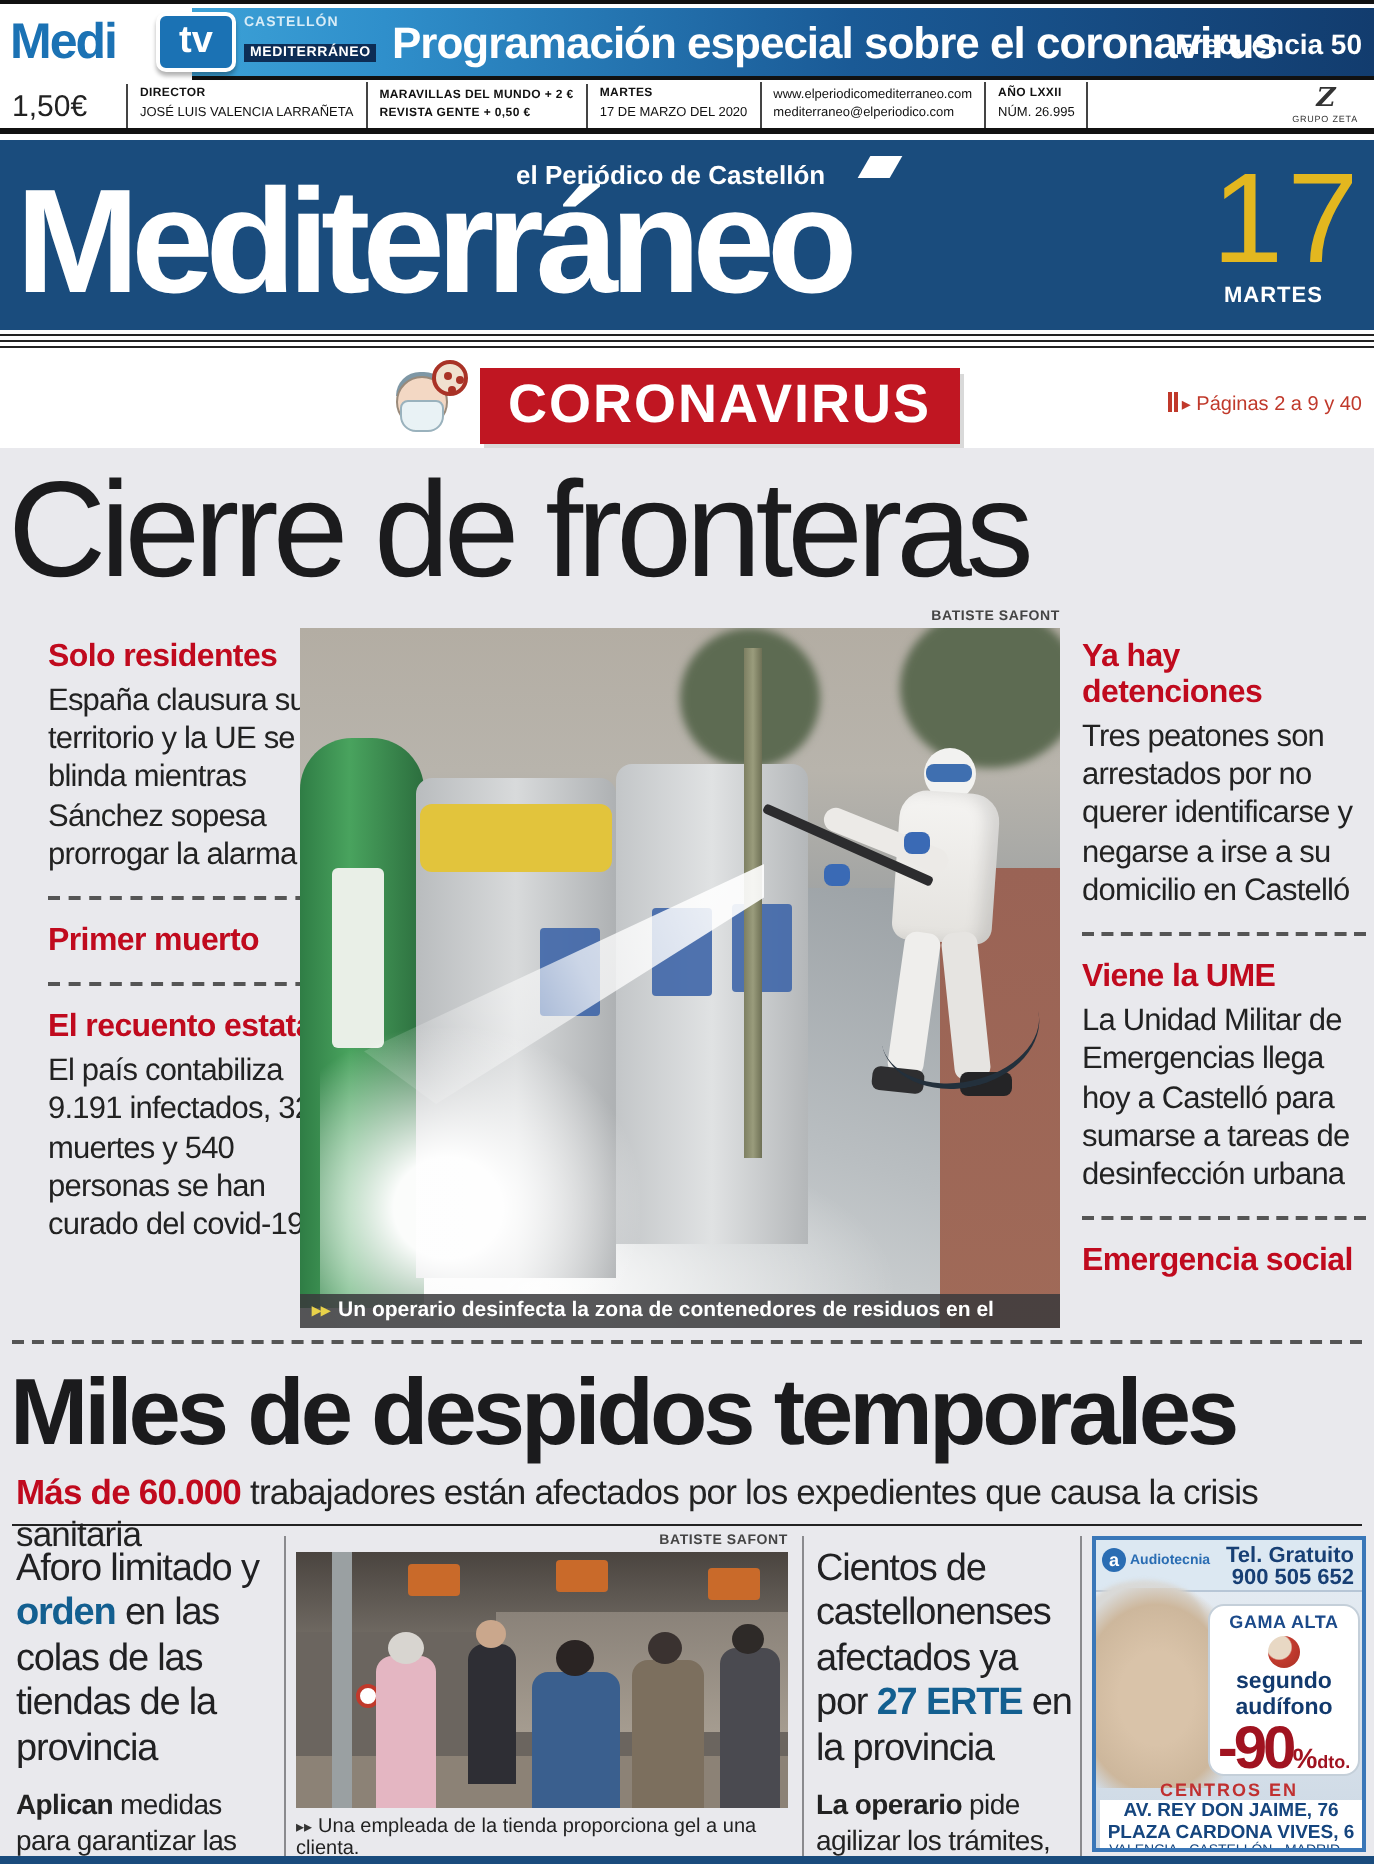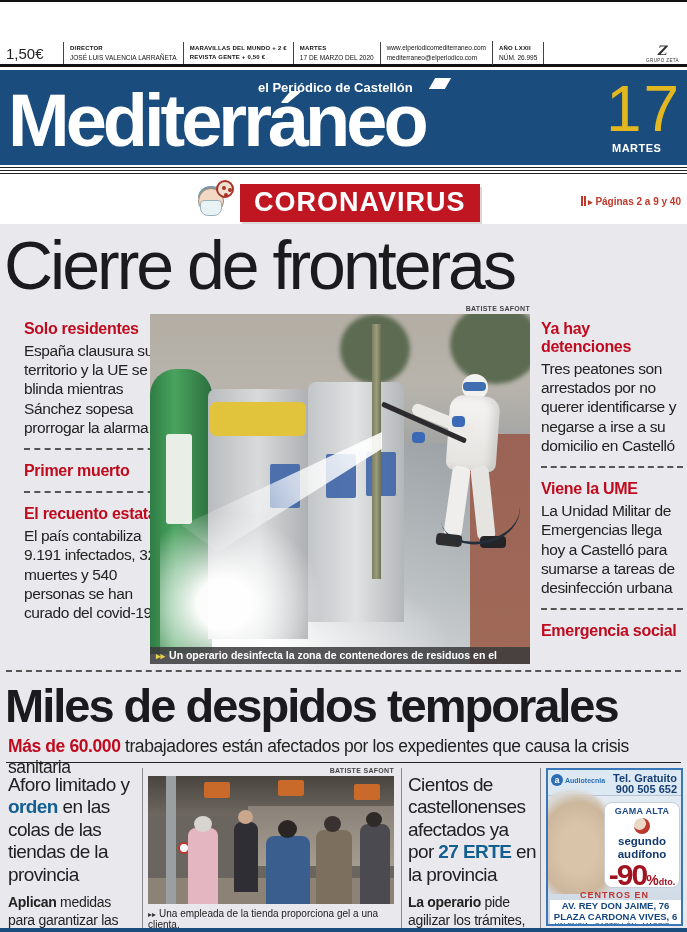--- a/index.html
+++ b/index.html
@@ -17,21 +17,21 @@
   .medi-word { position:absolute; left:5px; top:3px; font-size:25px; font-weight:bold; color:#1b72b4; letter-spacing:-1px; }
   .tv-box { position:absolute; left:78px; top:2px; width:40px; height:30px; background:#1b72b4; border:2px solid #fff; border-radius:5px;
     color:#fff; font-weight:bold; font-size:19px; text-align:center; line-height:26px; box-shadow:0 2px 2px rgba(0,0,0,.3); }
   .tv-sub { position:absolute; left:122px; top:4px; width:62px; }
   .tv-sub-cast { font-size:7px; font-weight:bold; color:#d7ecf7; letter-spacing:.5px; }
   .tv-sub-medi { margin-top:1px; background:#0d2d55; color:#fff; font-size:7px; font-weight:bold; padding:1px 3px; letter-spacing:.3px; display:inline-block; }
   .tv-head { position:absolute; left:196px; top:5px; font-size:22px; font-weight:bold; color:#fff; letter-spacing:-0.5px; }
   .tv-freq { position:absolute; right:6px; top:10px; font-size:14px; font-weight:bold; color:#fff; }
   
   .infobar { position:absolute; left:0; top:40px; width:687px; height:25px; background:#fff; border-bottom:3px solid #111;
-    display:flex; align-items:center; }
+    display:flex; align-items:flex-end; }
   .info-cell { border-right:1px solid #444; padding:2px 6px; display:flex; flex-direction:column; justify-content:flex-start; }
   .info-cell:last-child { border-right:none; }
   .price { font-size:15px; color:#222; padding-top:3px; width:64px; }
   .tiny-label { font-size:6px; color:#111; font-weight:bold; letter-spacing:.2px; line-height:1.5; text-transform:uppercase; }
   .tiny-text { font-size:6.5px; color:#111; line-height:1.5; }
   .zeta { margin-left:auto; border-right:none !important; align-items:center; justify-content:center; padding-right:8px; }
   .zeta-glyph { font-size:13px; color:#333; font-weight:bold; font-family:"DejaVu Serif", serif; transform:skewX(-12deg); }
   .zeta-label { font-size:4.5px; color:#333; letter-spacing:.4px; }
   
   .masthead { position:absolute; left:0; top:68px; width:687px; height:95px; background:#1a4c7d; }
@@ -45,21 +45,21 @@
   
   .corona-row { position:absolute; left:0; top:178px; width:687px; height:44px; background:#fff; }
   .mask-face { position:absolute; left:196px; top:2px; width:34px; height:40px; }
   .face-circle { position:absolute; left:2px; top:6px; width:26px; height:26px; border-radius:50%; background:#f3d8c4; border:1px solid #9a8a7a; }
   .face-hair { position:absolute; left:2px; top:4px; width:26px; height:12px; border-radius:13px 13px 0 0; background:#7e97a5; }
   .face-mask { position:absolute; left:4px; top:18px; width:22px; height:16px; border-radius:4px 4px 8px 8px; background:#e9f2f5; border:1px solid #9ab2bd; }
   .virus { position:absolute; left:20px; top:-2px; width:18px; height:18px; border-radius:50%; background:#f0e0cf; border:2px solid #a93226; }
   .virus::before { content:""; position:absolute; left:4px; top:4px; width:4px; height:4px; border-radius:50%; background:#a93226; box-shadow:6px 2px 0 #a93226, 2px 7px 0 #a93226; }
   .corona-badge { position:absolute; left:240px; top:4px; background:#c01622; color:#fff; font-size:27px; font-weight:bold;
     padding:3px 14px 4px; letter-spacing:1px; box-shadow:2px 3px 0 rgba(0,0,0,.15); }
-  .pages-ref { position:absolute; right:6px; top:16px; font-size:10px; color:#c0392b;font-weight:bold; }
+  .pages-ref { position:absolute; right:6px; top:16px; font-size:10px; color:#c0392b; }
   .pages-bars { display:inline-block; width:2px; height:10px; background:#c0392b; margin-right:2px; box-shadow:3px 0 0 #c0392b; vertical-align:-1px; }
   .pages-arrow { color:#c0392b; font-size:9px; }
   
   .graybody { position:absolute; left:0; top:222px; width:687px; height:710px; background:#e9e9ed; }
   .lead-headline { position:absolute; left:4px; top:224px; width:683px; font-size:68px; font-weight:normal; color:#1b1b1d; letter-spacing:-3px; white-space:nowrap; }
   .credit { position:absolute; font-size:7px; font-weight:bold; color:#444; letter-spacing:.3px; }
   .credit-main { left:150px; top:303px; width:380px; text-align:right; }
   .sum-col { position:absolute; width:140px; }
   .sum-left { left:24px; top:318px; }
   .sum-right { left:541px; top:318px; width:142px; }
@@ -147,20 +147,31 @@
   .ad-centers { position:absolute; left:0; top:120px; width:100%; text-align:center; font-size:9px; font-weight:bold; color:#c03030; letter-spacing:1px; }
   .ad-addr { position:absolute; left:2px; top:130px; width:131px; background:#fff; text-align:center; font-size:9.5px; font-weight:bold; color:#15457e; line-height:1.15; padding:1px 0; }
   .ad-cities { position:absolute; left:0; top:152px; width:100%; text-align:center; font-size:7px; color:#15457e; }
   .bottom-strip { position:absolute; left:0; bottom:0; width:687px; height:4px; background:#1a4c7d; }
 </style>
 </head>
 <body>
 
 <div class="page">
 
+  <div class="tvbar">
+    <div class="tvbar-white"></div>
+    <div class="medi-word">Medi</div>
+    <div class="tv-box">tv</div>
+    <div class="tv-sub">
+      <div class="tv-sub-cast">CASTELLÓN</div>
+      <div class="tv-sub-medi">MEDITERRÁNEO</div>
+    </div>
+    <div class="tv-head">Programación especial sobre el coronavirus</div>
+    <div class="tv-freq">Frecuencia 50</div>
+  </div>
 
   <div class="infobar">
     <div class="info-cell price">1,50€</div>
     <div class="info-cell">
       <span class="tiny-label">DIRECTOR</span>
       <span class="tiny-text">JOSÉ LUIS VALENCIA LARRAÑETA</span>
     </div>
     <div class="info-cell">
       <span class="tiny-label">MARAVILLAS DEL MUNDO + 2 €</span>
       <span class="tiny-label">REVISTA GENTE + 0,50 €</span>

